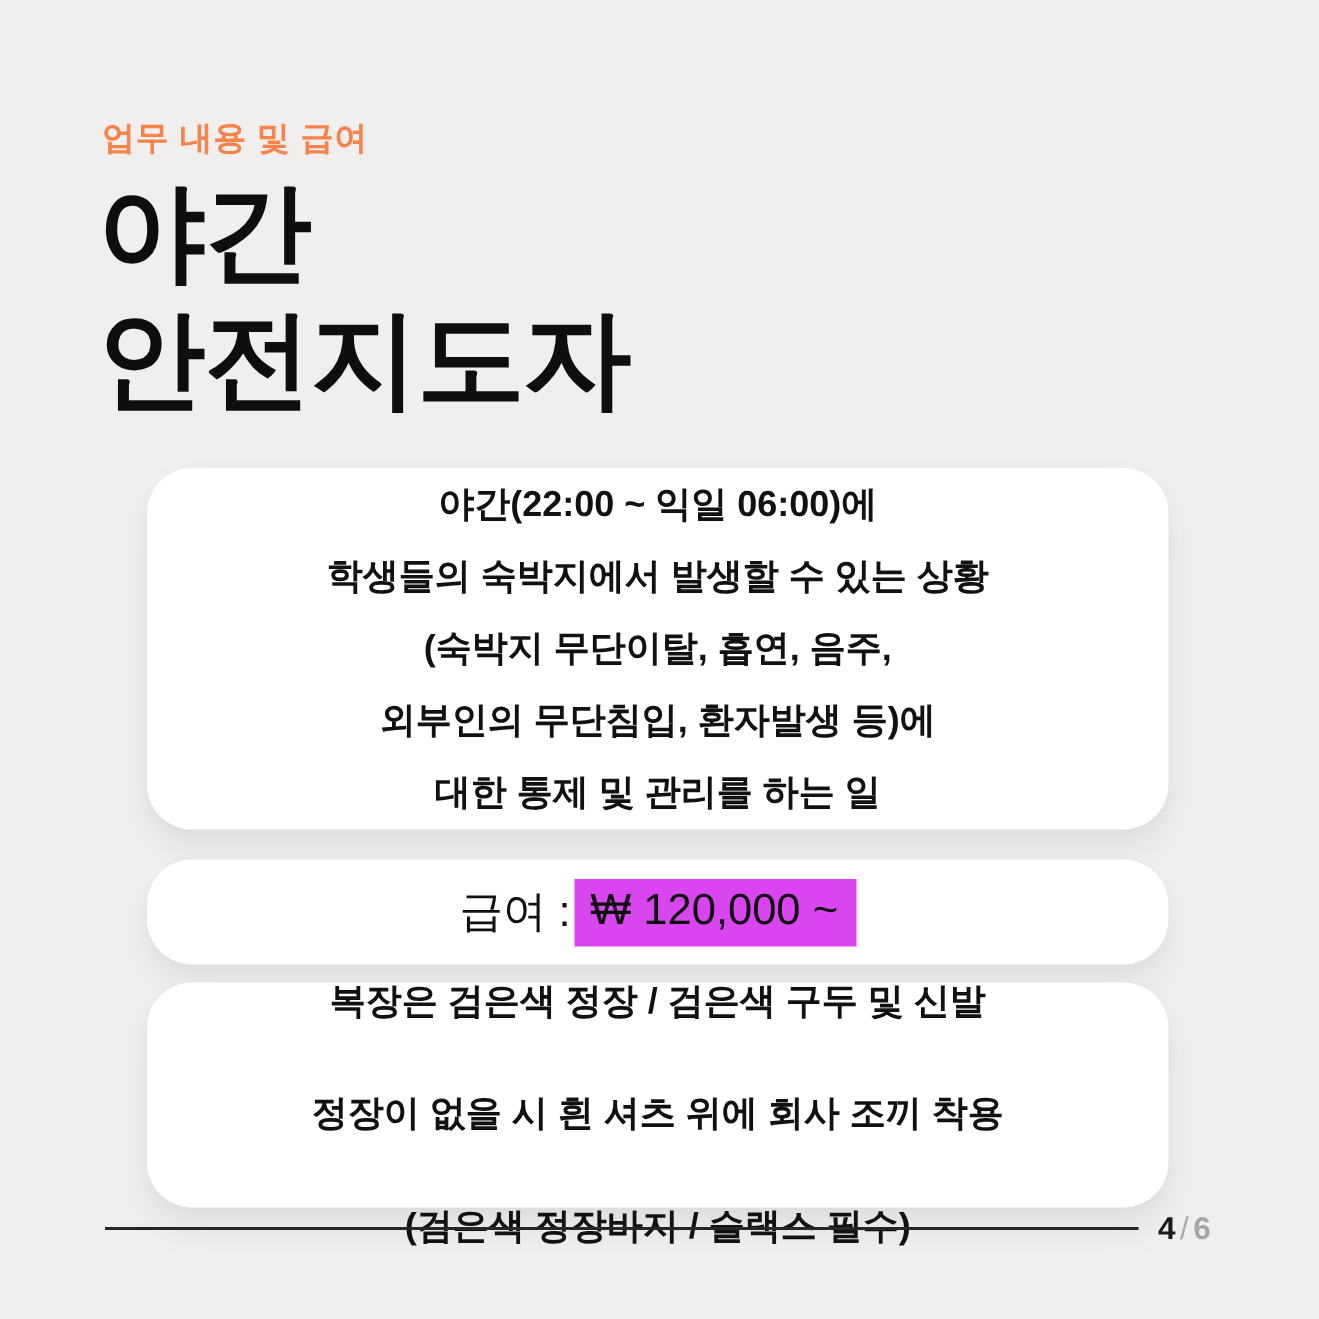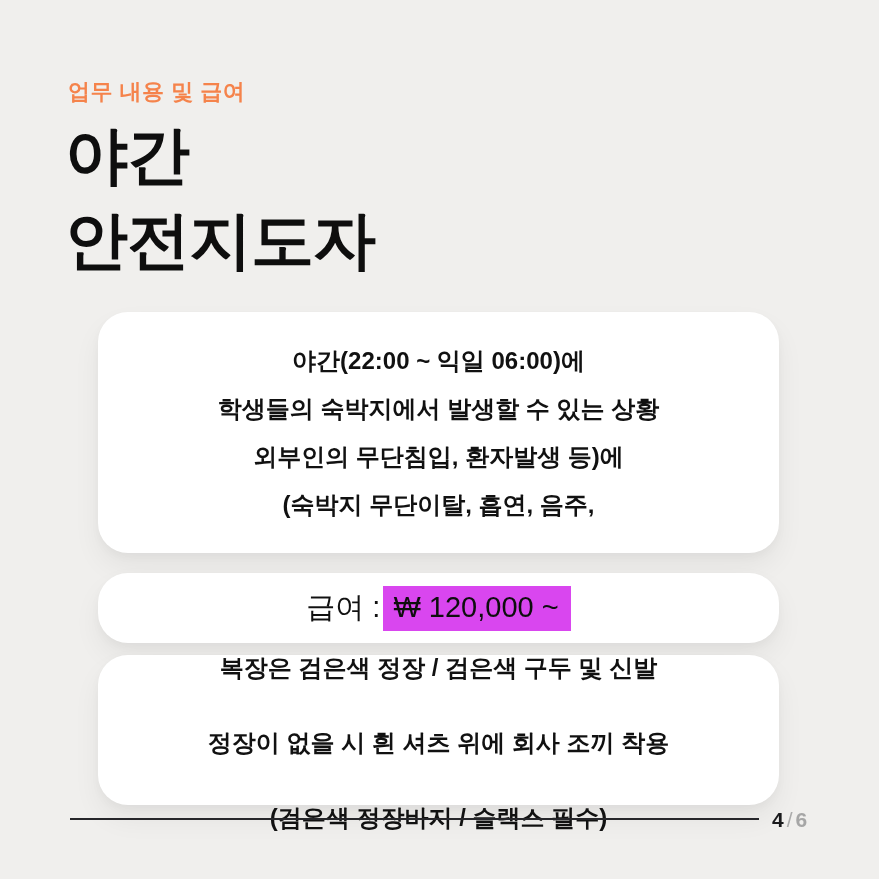--- a/index.html
+++ b/index.html
@@ -25,21 +25,21 @@
     font-weight: 700;
     letter-spacing: 0.5px;
     color: #F5834B;
     text-align: center;
   }
 
   .page-title {
     position: absolute;
     left: 65px;
     top: 113px;
-    font-size: 63px;
+    font-size: 72px;
     font-weight: 800;
     letter-spacing: -1px;
     line-height: 85px;
     color: #0E0E0E;
     white-space: pre-line;
   }
 
   .card {
     position: absolute;
     left: 98px;
@@ -112,22 +112,23 @@
 <body>
 
 <div class="eyebrow">업무 내용 및 급여</div>
 
 <h1 class="page-title">야간
 안전지도자</h1>
 
 <div class="card card-duties">
   <div class="line">야간(22:00 ~ 익일 06:00)에</div>
   <div class="line">학생들의 숙박지에서 발생할 수 있는 상황</div>
+  <div class="line">(숙박지 무단이탈, 흡연, 음주,</div>
   <div class="line">외부인의 무단침입, 환자발생 등)에</div>
-  <div class="line">(숙박지 무단이탈, 흡연, 음주,</div>
+  <div class="line">대한 통제 및 관리를 하는 일</div>
 </div>
 
 <div class="card card-pay">
   <span>급여 :</span>
   <span class="pay-highlight">₩ 120,000 ~</span>
 </div>
 
 <div class="card card-dress">
   <div class="line">복장은 검은색 정장 / 검은색 구두 및 신발</div>
   <div class="line">정장이 없을 시 흰 셔츠 위에 회사 조끼 착용</div>

